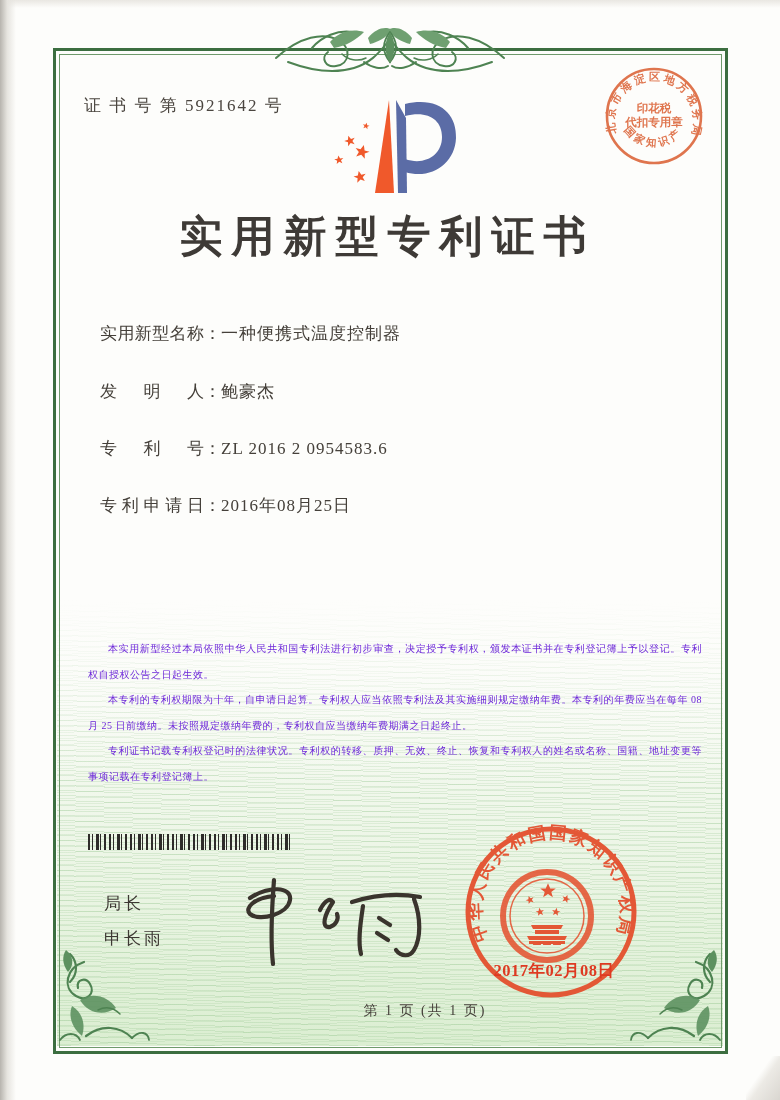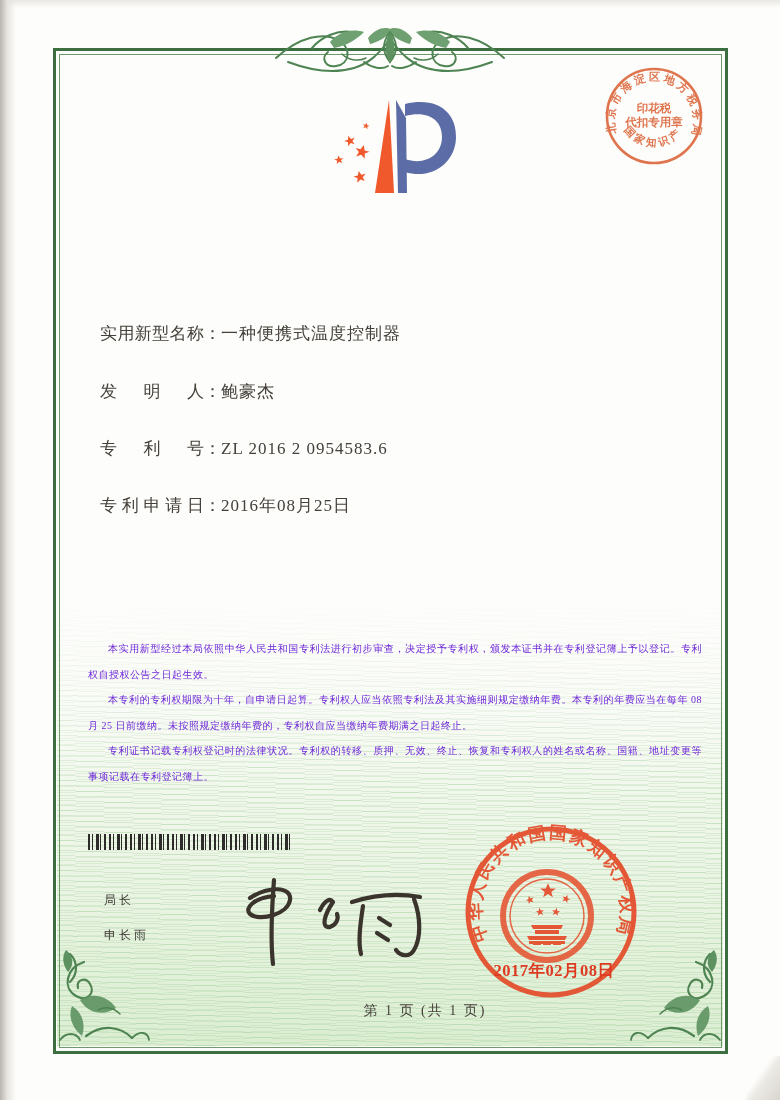--- a/index.html
+++ b/index.html
@@ -37,21 +37,21 @@
     letter-spacing:0.5px;text-align:justify;}
 
   .barcode{position:absolute;left:88px;top:834px;width:205px;height:16px;z-index:3;
     background:repeating-linear-gradient(90deg,
       #2e2c2a 0 2px,transparent 2px 4px,
       #2e2c2a 4px 5px,transparent 5px 8px,
       #2e2c2a 8px 11px,transparent 11px 12px,
       #2e2c2a 12px 13px,transparent 13px 16px,
       #2e2c2a 16px 18px,transparent 18px 21px);}
 
-  .sig-label{position:absolute;left:104px;font-size:12px;letter-spacing:3px;color:#3d3833;
+  .sig-label{position:absolute;left:104px;font-size:17px;letter-spacing:3px;color:#3d3833;
     font-family:"Liberation Sans","DejaVu Sans",sans-serif;z-index:3;}
   .signature{position:absolute;left:224px;top:872px;z-index:3;}
 
   .seal{position:absolute;left:463px;top:824px;z-index:4;opacity:0.95;}
   .seal-date{position:absolute;left:466px;top:960px;width:176px;text-align:center;
     font-size:16.5px;font-weight:600;letter-spacing:0.5px;color:#de3a22;z-index:5;white-space:nowrap;}
   .tax-stamp{position:absolute;left:602px;top:64px;z-index:4;opacity:0.92;}
 
   .footer{position:absolute;left:53px;top:1002px;width:744px;text-align:center;
     font-size:14px;letter-spacing:2px;color:#45403a;z-index:3;}
@@ -104,35 +104,37 @@
       <path d="M22,58 C32,64 36,76 32,88 C22,80 18,68 22,58 Z" fill="#5d9160" stroke="none" opacity="0.9"></path>
       <path d="M36,88 C52,76 70,78 82,90"></path>
       <path d="M82,90 C90,82 98,84 99,92" stroke-width="1.8"></path>
       <path d="M20,6 C28,14 28,26 20,34"></path>
       <path d="M16,2 C24,8 24,18 18,24 C12,16 12,8 16,2 Z" fill="#5d9160" stroke="none"></path>
       <path d="M10,92 C16,84 26,84 30,92" stroke-width="1.8"></path>
       <path d="M48,62 C56,58 64,60 70,66" stroke-width="1.5"></path>
     </g>
   </svg>
 
+  <div class="cert-no">证 书 号 第 5921642 号</div>
 
   <svg class="logo" width="154" height="118" viewBox="0 0 154 118">
     <defs>
       <path id="star" d="M0,-10 L2.9,-3.1 L10,-3.1 L4.2,1.2 L6.2,8.1 L0,4 L-6.2,8.1 L-4.2,1.2 L-10,-3.1 L-2.9,-3.1 Z"></path>
     </defs>
     <path d="M62,105 L76,12 L81,105 Z" fill="#f0592b"></path>
     <path d="M85,105 L83,12 L93,30 L94,105 Z" fill="#5b6ca6"></path>
     <path d="M92,16 C126,8 144,26 143,50 C142,76 118,92 92,84 L92,71 C112,78 129,67 129,49 C129,31 114,22 92,28 Z" fill="#5b6ca6"></path>
     <use href="#star" transform="translate(37,53) scale(0.55) rotate(-18)" fill="#f0592b"></use>
     <use href="#star" transform="translate(53,38) scale(0.34) rotate(12)" fill="#f0592b"></use>
     <use href="#star" transform="translate(26,72) scale(0.46) rotate(-8)" fill="#f0592b"></use>
     <use href="#star" transform="translate(49,64) scale(0.72) rotate(15)" fill="#f0592b"></use>
     <use href="#star" transform="translate(47,89) scale(0.62) rotate(-12)" fill="#f0592b"></use>
   </svg>
 
+  <div class="title">实用新型专利证书</div>
 
   <div class="row" style="top:322px;">
     <span class="flabel">实用新型名称</span><span>：</span><span class="fvalue">一种便携式温度控制器</span>
   </div>
   <div class="row" style="top:380px;">
     <span class="flabel">发明人</span><span>：</span><span class="fvalue">鲍豪杰</span>
   </div>
   <div class="row" style="top:437px;">
     <span class="flabel">专利号</span><span>：</span><span class="fvalue">ZL 2016 2 0954583.6</span>
   </div>

